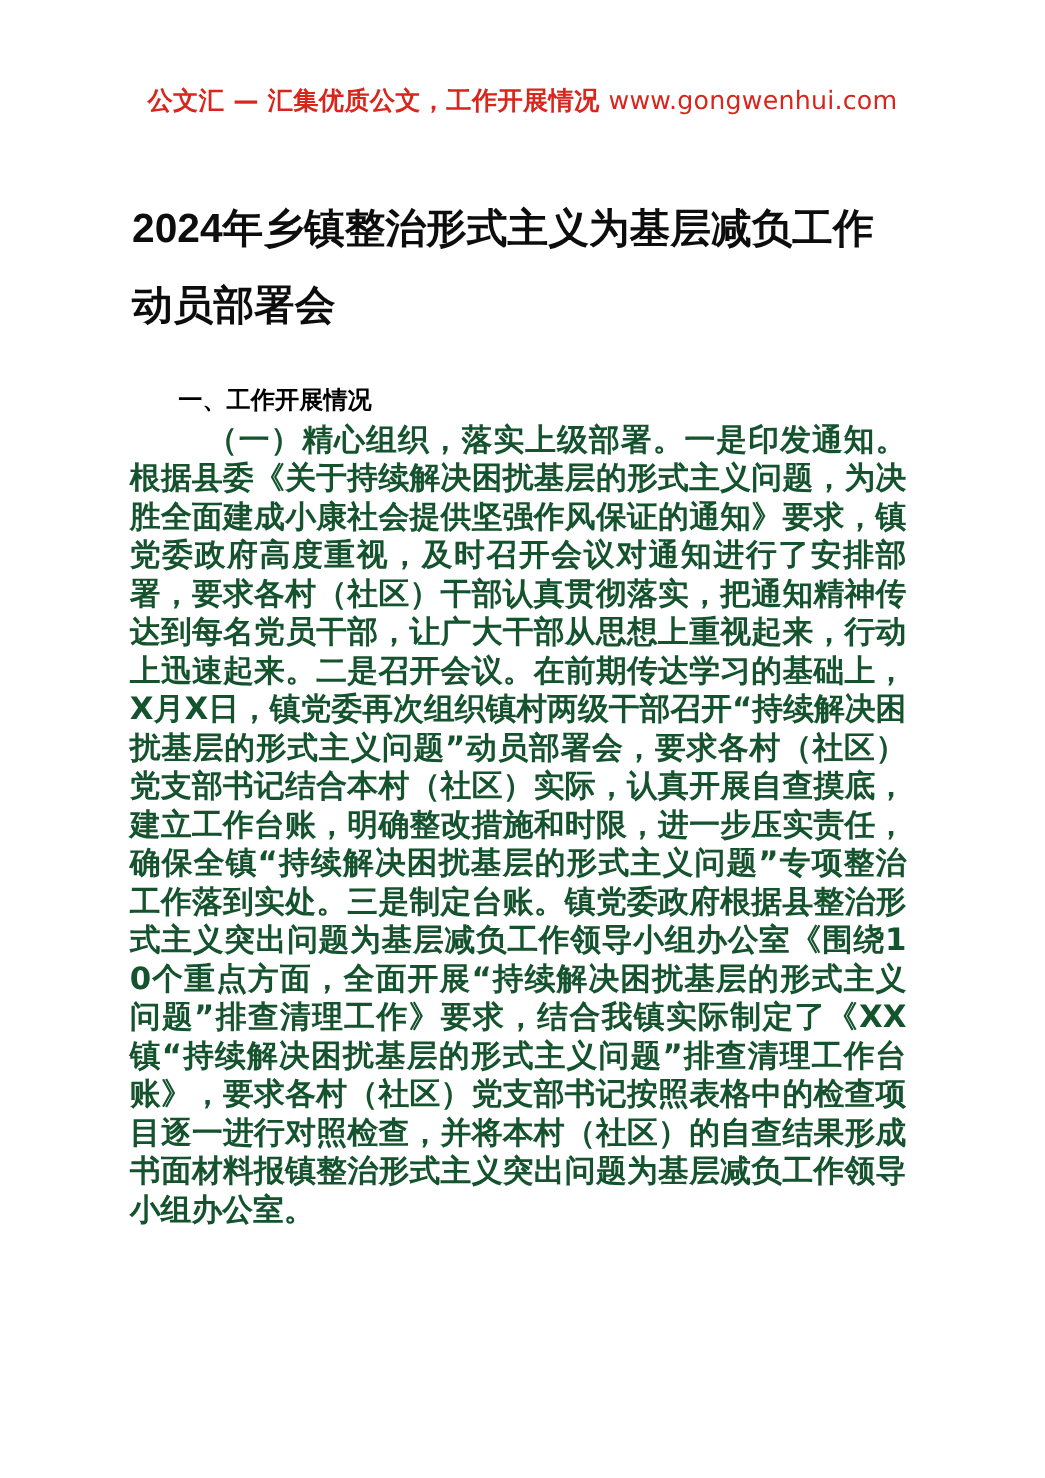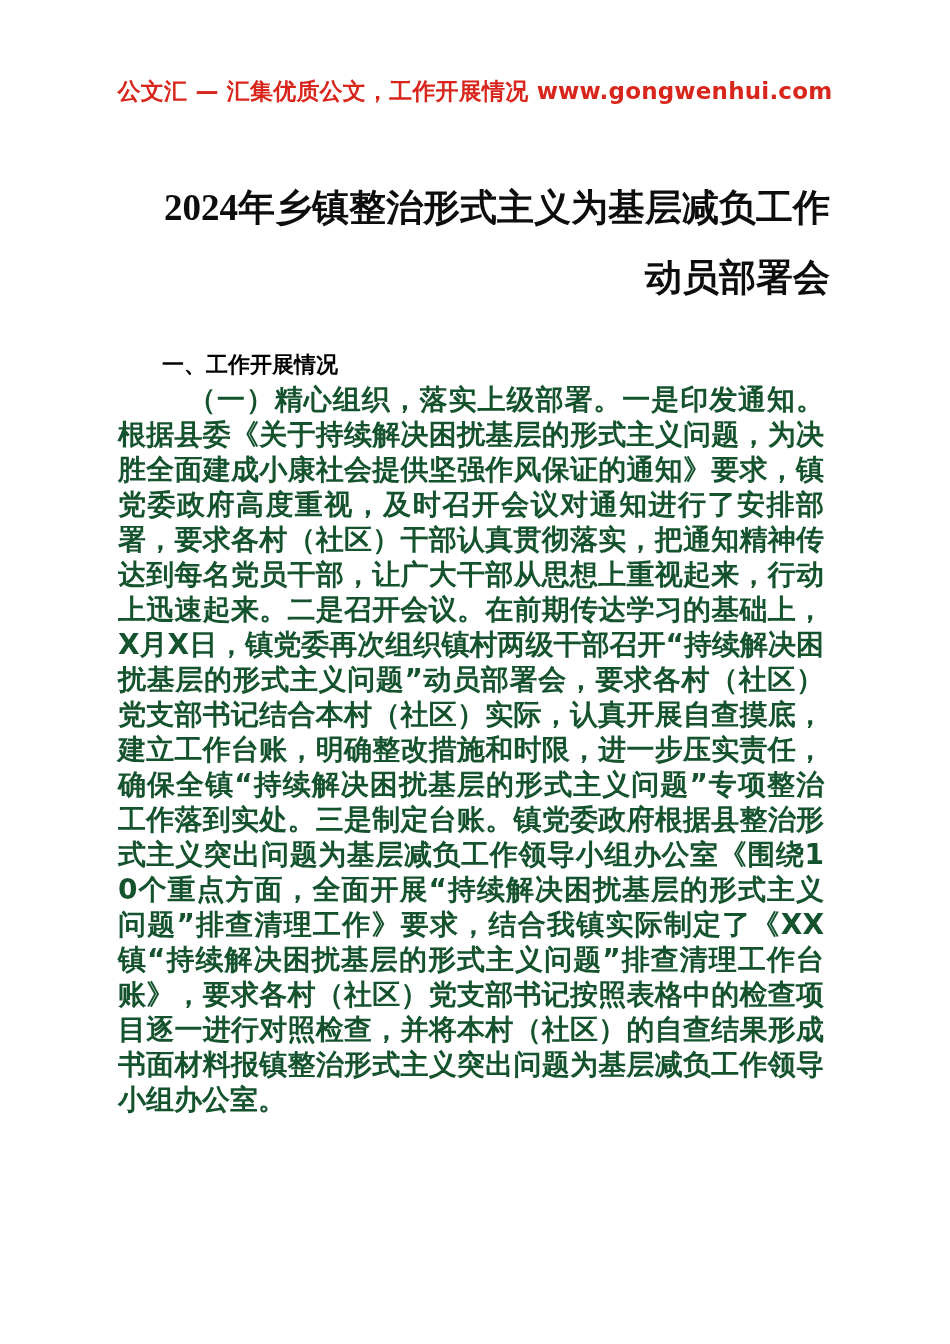--- a/index.html
+++ b/index.html
@@ -33,36 +33,36 @@
     text-align: center;
     color: #d8261c;
     font-size: 23px;
     font-weight: 700;
     letter-spacing: 0.2px;
     white-space: nowrap;
     font-family: "DejaVu Sans", "Liberation Sans", sans-serif;
   }
   .watermark .wm-url {
     font-family: "DejaVu Sans", "Liberation Sans", sans-serif;
-    font-weight: 700;
+    font-weight: 400;
   }
 
   
   .doc-title {
     position: absolute;
     top: 173px;
     left: 120px;
     width: 710px;
-    text-align: right;
+    text-align: left;
     font-size: 37px;
     font-weight: 700;
     line-height: 70px;
     letter-spacing: 0px;
     color: #0d0d0d;
-    font-family: Liberation Serif, serif;
+    font-family: Liberation Sans, sans-serif;
   }
   .doc-title .tl {
     display: block;
     white-space: nowrap;
   }
 
   
   .body-block {
     position: absolute;
     top: 333px;

